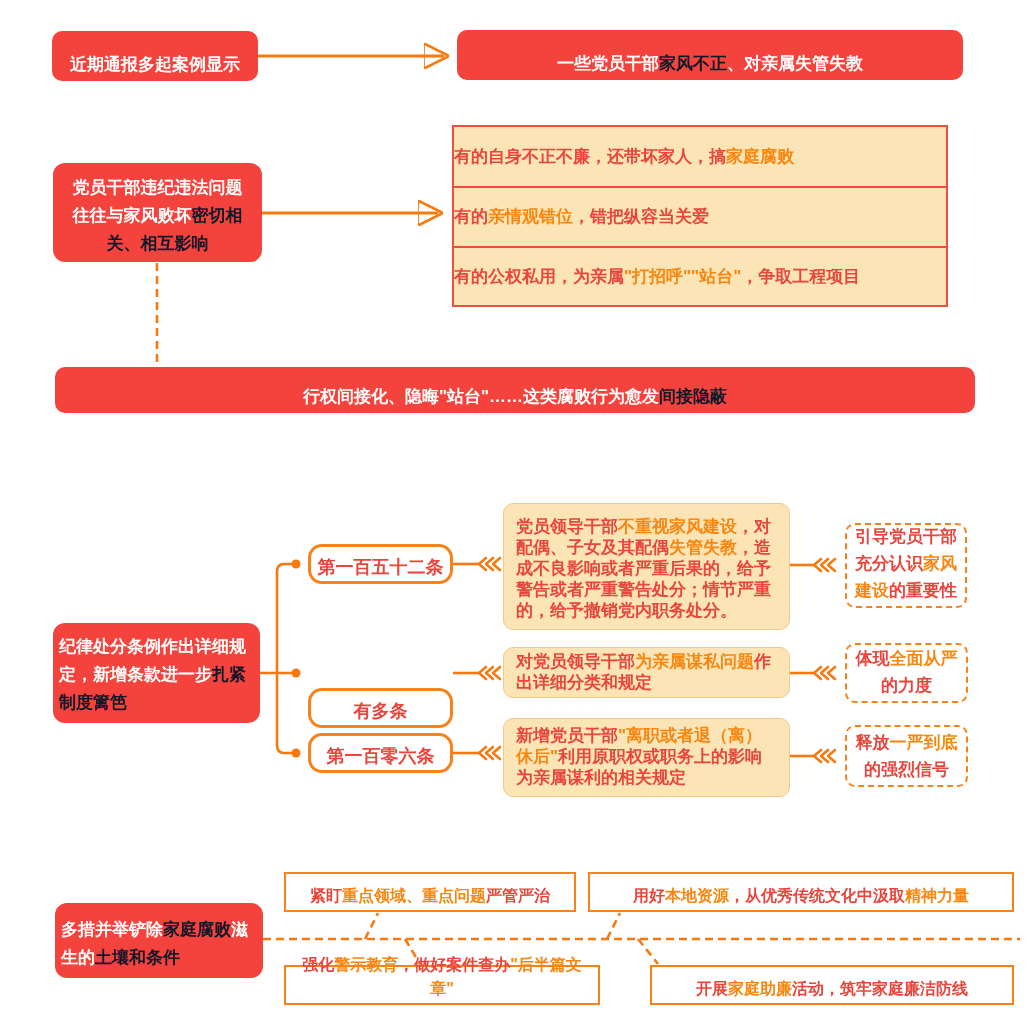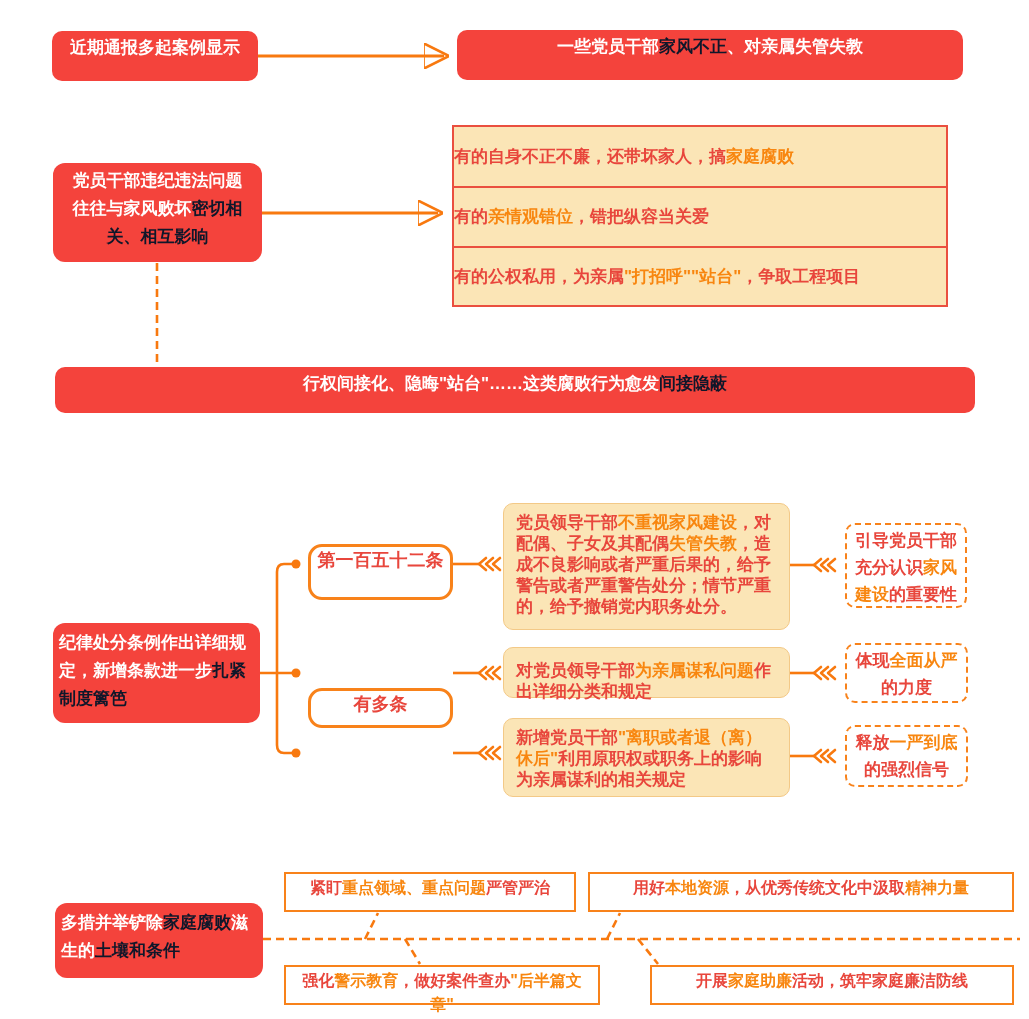--- a/index.html
+++ b/index.html
@@ -4,21 +4,21 @@
 <style>
   html,body{margin:0;padding:0;background:#fff}
   .stage{position:relative;width:1029px;height:1019px;background:#fff;overflow:hidden;
          font-family:"Liberation Sans","DejaVu Sans",sans-serif;font-weight:bold}
   .wires{position:absolute;left:0;top:0;z-index:0}
   .wires line,.wires path{stroke:#f8790f;fill:none}
   .wires .solid{stroke-width:2.6px}
   .wires .thick{stroke-width:3px}
   .wires .dash{stroke-width:2.6px;stroke-dasharray:8 5}
   .wires circle{fill:#f8790f}
-  .box{position:absolute;z-index:1;display:flex;align-items:flex-start;justify-content:center;
+  .box{position:absolute;z-index:1;display:flex;align-items:flex-end;justify-content:center;
        box-sizing:border-box;text-align:center;line-height:1.5}
   .box .txt{width:100%}
   .red{background:#f4433c;color:#fff;border-radius:12px;font-size:17px;padding:4px 12px}
   .r10{border-radius:10px}
   .leftal{text-align:left;line-height:28px;padding:6px 6px}
   .pill{background:#fff;border:3px solid #f8821a;border-radius:14px;font-size:18px}
   .detail{background:#fbe5b6;border:1.5px solid #f3c987;border-radius:10px;font-size:17px;
           line-height:21px;text-align:left;padding:8px 12px}
   .meaning{background:#fff;border:2.5px dashed #f8821a;border-radius:10px;font-size:17px;
            line-height:27px;padding:2px 6px}
@@ -98,25 +98,28 @@
   </div>
 
   <div class="box red r10" style="left:55px;top:367px;width:920px;height:46px">
     <div class="txt"><span class="w">行权间接化、隐晦"站台"……这类腐败行为愈发</span><span class="y">间接隐蔽</span></div>
   </div>
 
   <div class="box red leftal" style="left:53px;top:623px;width:207px;height:100px">
     <div class="txt"><span class="w">纪律处分条例作出详细规定，新增条款进一步</span><span class="y">扎紧制度篱笆</span></div>
   </div>
 
-  <div class="box pill" style="left:308px;top:544px;width:145px;height:56px">
+  <div class="box pill" style="left:308px;top:544px;width:145px;height:40px">
     <div class="txt"><span class="r">第一百五十二条</span></div>
   </div>
   <div class="box pill" style="left:308px;top:688px;width:145px;height:40px">
     <div class="txt"><span class="r">有多条</span></div>
+  </div>
+  <div class="box pill" style="left:308px;top:733px;width:145px;height:40px">
+    <div class="txt"><span class="r">第一百零六条</span></div>
   </div>
 
   <div class="box detail" style="left:503px;top:503px;width:287px;height:127px">
     <div class="txt"><span class="r">党员领导干部</span><span class="o">不重视家风建设</span><span class="r">，对配偶、子女及其配偶</span><span class="o">失管失教</span><span class="r">，造成不良影响或者严重后果的，给予警告或者严重警告处分；情节严重的，给予撤销党内职务处分。</span></div>
   </div>
   <div class="box detail" style="left:503px;top:647px;width:287px;height:51px;padding-top:12px;padding-bottom:4px">
     <div class="txt"><span class="r">对党员领导干部</span><span class="o">为亲属谋私问题</span><span class="r">作出详细分类和规定</span></div>
   </div>
   <div class="box detail" style="left:503px;top:718px;width:287px;height:79px">
     <div class="txt"><span class="r">新增党员干部</span><span class="o">"离职或者退（离）休后"</span><span class="r">利用原职权或职务上的影响为亲属谋利的相关规定</span></div>

